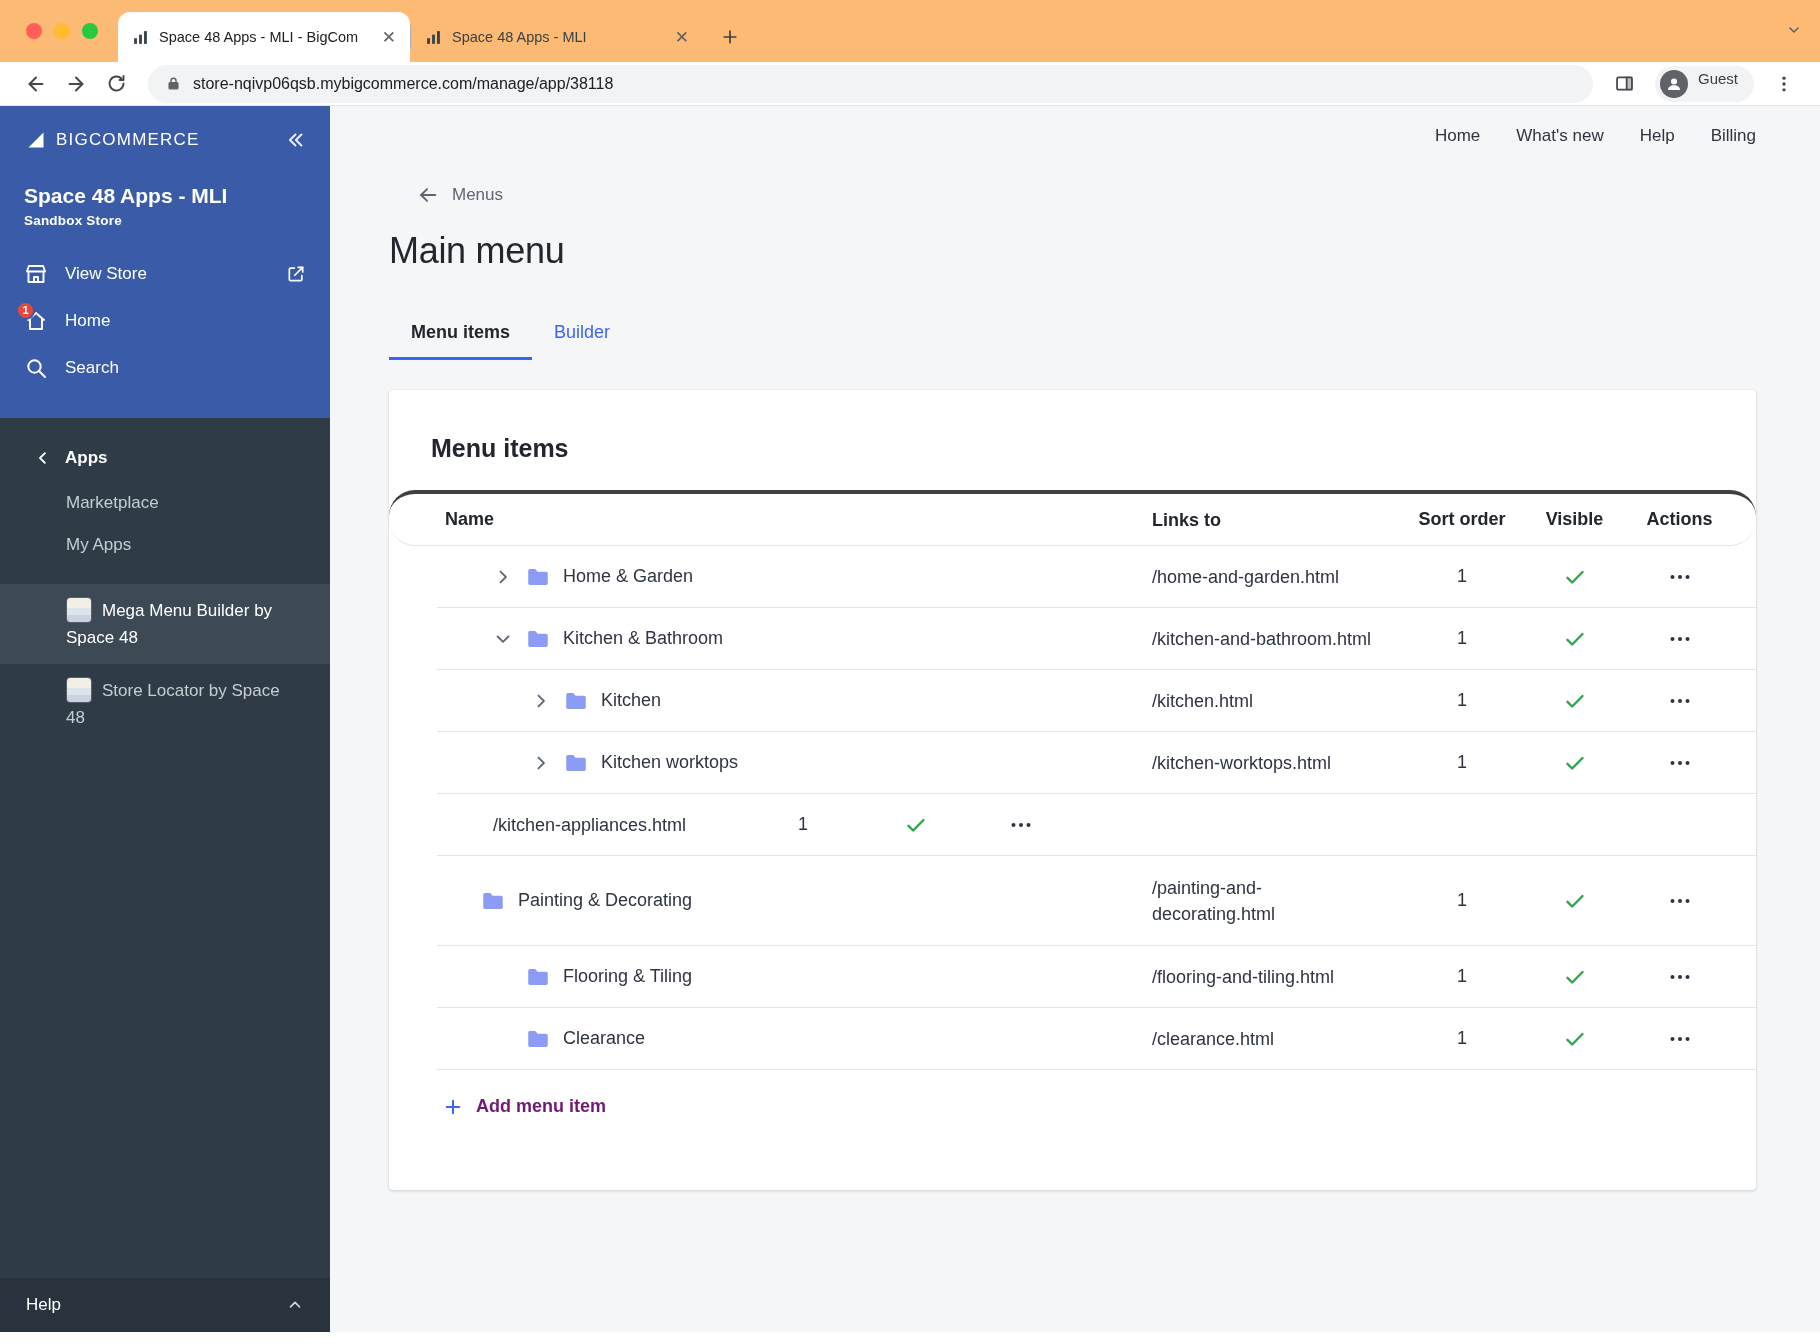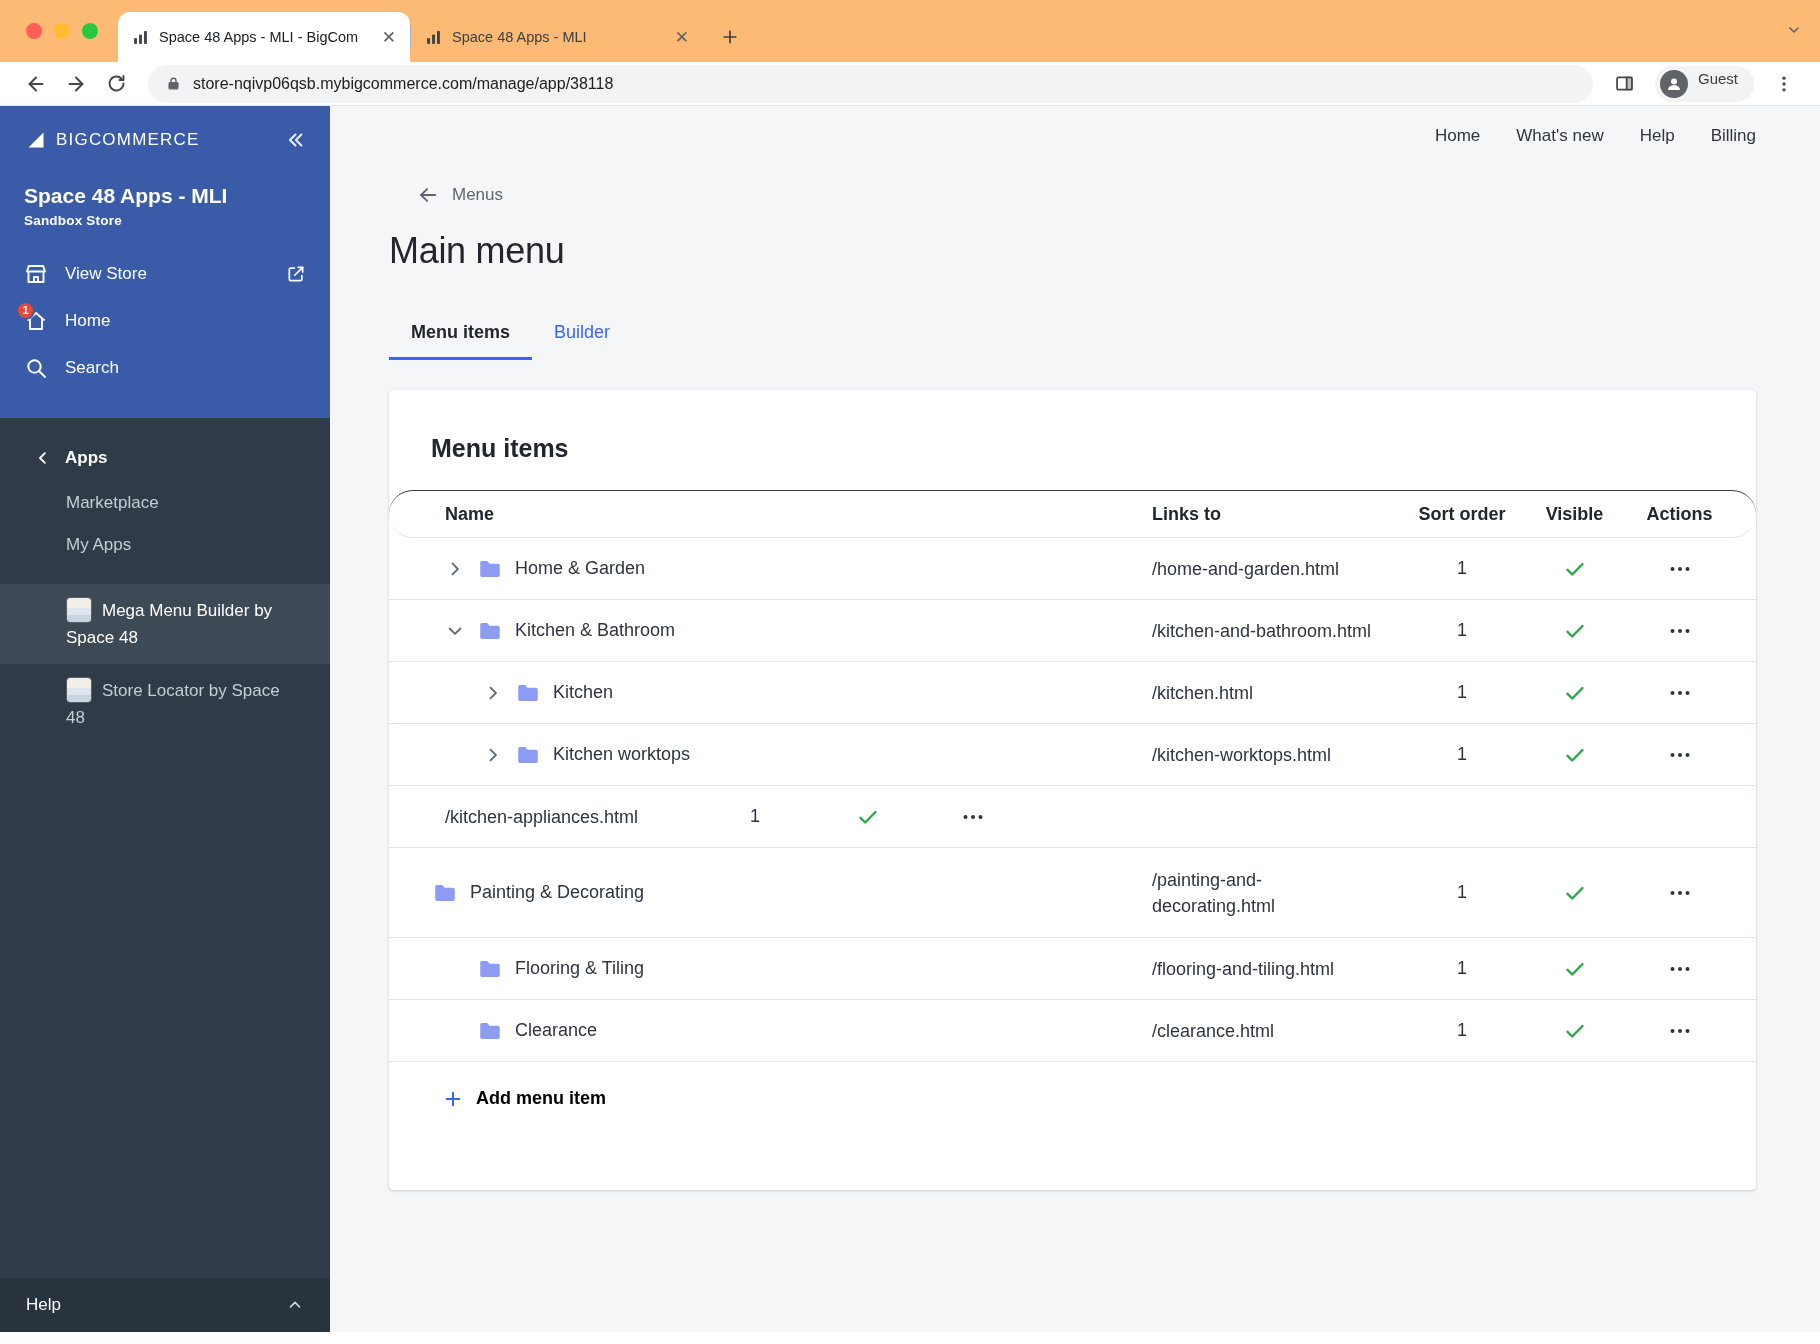--- a/index.html
+++ b/index.html
@@ -62,32 +62,32 @@
   .page-title { margin-top:24px; font-size:36px; font-weight:400; color:#23272D; letter-spacing:-.3px; }
   .tabs { display:flex; margin-top:50px; }
   .tab-item { padding:0 22px 14px; font-size:18px; }
   .tab-item.active { color:#23272D; font-weight:600; border-bottom:3px solid #3C64F4; }
   .tab-item.link { color:#3C64F4; }
 
   .card { margin-top:30px; width:1367px; height:800px; background:#fff; border-radius:4px; box-shadow:0 1px 3px rgba(0,0,0,.16), 0 0 1px rgba(0,0,0,.12); }
   .card-heading { padding:44px 0 0 42px; font-size:25px; font-weight:600; color:#23272D; }
   .table { margin-top:27px; }
   .thead, .trow { display:flex; align-items:center; padding:0 24px 0 56px; border-bottom:1px solid #E1E5EA; }
-  .thead { border-top:1px solid #404040; height:48px; font-weight:700; font-size:18px; color:#23272D;border-radius:26px; }
-  .trow { min-height:62px; font-size:18px; color:#2E3440; }
+  .thead { border-top:4px solid #404040; height:56px; font-weight:700; font-size:18px; color:#23272D;border-radius:26px; }
+  .trow { min-height:62px; font-size:18px; color:#2E3440;margin-left:48px; }
   .trow.tall { min-height:90px;padding-left:11px; }
   .c-name { flex:1; display:flex; align-items:center; }
   .c-name.child { padding-left:38px; }
   .chev { width:32px; height:24px; display:flex; align-items:center; }
   .folder { margin-right:12px; }
   .c-links { width:250px; padding-right:20px; line-height:26px; }
   .c-sort { width:120px; text-align:center; }
   .c-vis { width:105px; display:flex; justify-content:center; }
   .c-act { width:105px; display:flex; justify-content:center; }
-  .add-item { display:flex; align-items:center; gap:13px; margin:26px 0 0 54px; color:#000000; font-weight:600; font-size:18px; }
+  .add-item { display:flex; align-items:center; gap:13px; margin:26px 0 0 54px; color:#701a75; font-weight:600; font-size:18px; }
 </style>
 </head>
 <body>
 
 <div class="tabstrip">
   <div class="traffic">
     <span class="light red"></span>
     <span class="light yellow"></span>
     <span class="light green"></span>
   </div>

